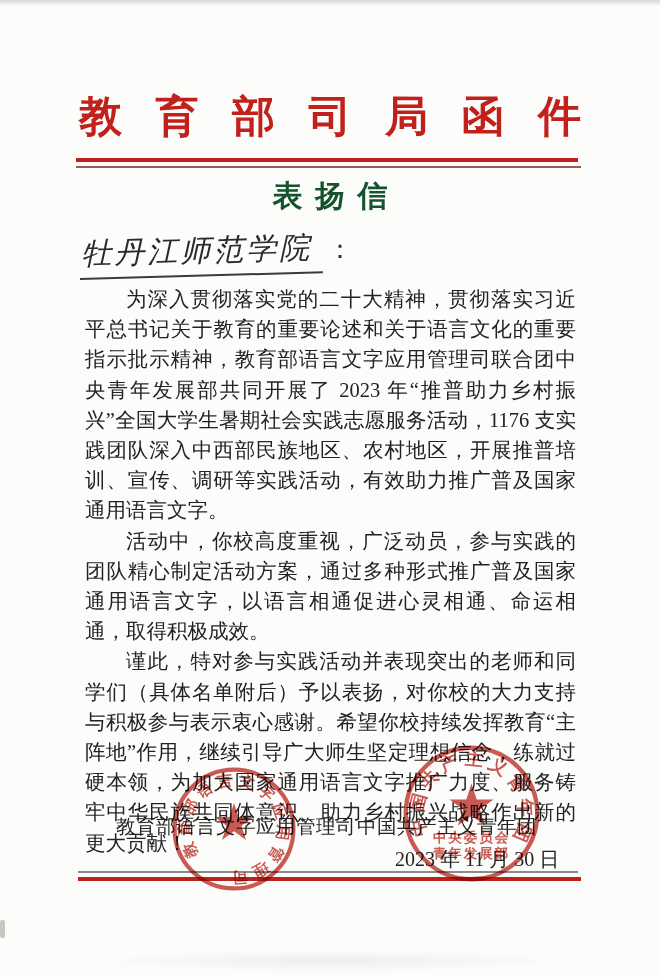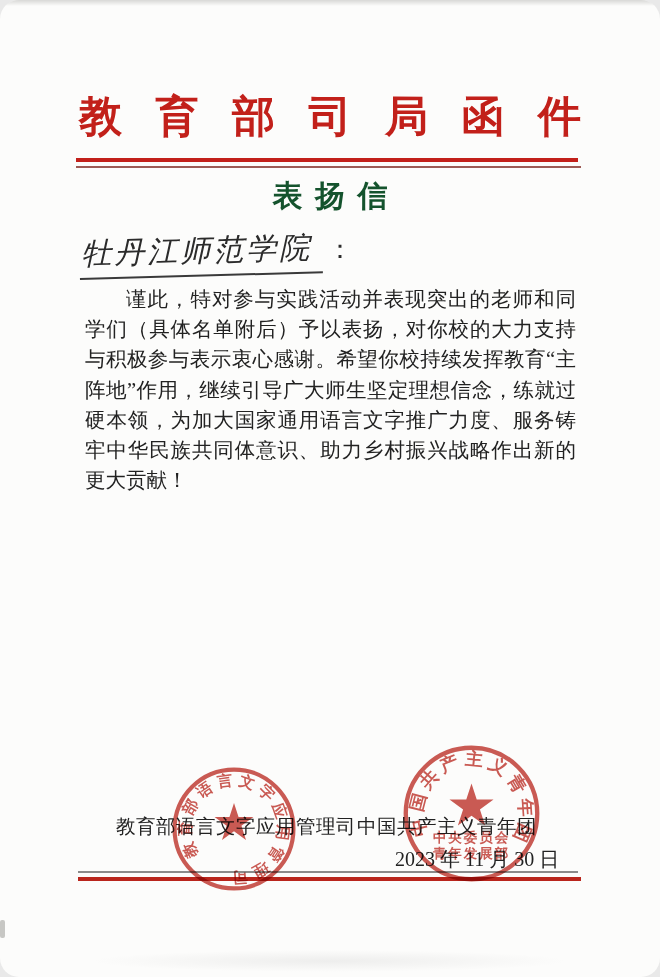--- a/index.html
+++ b/index.html
@@ -1,21 +1,20 @@
 <!DOCTYPE html>
 <html><head>
 <meta charset="utf-8">
 <style>
   html,body{margin:0;padding:0;background:#e9e9e9;}
   .page{
     position:relative;width:660px;height:977px;margin:0 auto;
     background:#fcfcfb;overflow:hidden;
     font-family:"Liberation Serif","DejaVu Serif",serif;
     color:#1f1f1f;
-    border-radius:19px;
   }
   .scan-top{position:absolute;top:0;left:0;width:660px;height:6px;
     background:linear-gradient(to bottom,#d8d8d6,rgba(255,255,255,0));}
   .scan-mark-left{position:absolute;left:0;top:920px;width:5px;height:18px;
     background:#b9b9b7;border-radius:2px;opacity:.8;}
   .scan-smudge-bottom{position:absolute;left:90px;top:950px;width:480px;height:22px;
     background:radial-gradient(ellipse at center,rgba(150,150,150,.14),rgba(255,255,255,0) 70%);}
 
   .doc-header{
     position:absolute;top:88px;left:0;width:660px;text-align:center;
@@ -70,20 +69,22 @@
   <div class="rule-red"></div>
   <div class="rule-thin"></div>
 
   <div class="letter-title">表扬信</div>
 
   <div class="recipient-row">
     <span class="recipient-name">牡丹江师范学院</span><span class="recipient-colon">：</span>
   </div>
 
   <div class="body-text">
+    <p>为深入贯彻落实党的二十大精神，贯彻落实习近平总书记关于教育的重要论述和关于语言文化的重要指示批示精神，教育部语言文字应用管理司联合团中央青年发展部共同开展了 2023 年“推普助力乡村振兴”全国大学生暑期社会实践志愿服务活动，1176 支实践团队深入中西部民族地区、农村地区，开展推普培训、宣传、调研等实践活动，有效助力推广普及国家通用语言文字。</p>
+    <p>活动中，你校高度重视，广泛动员，参与实践的团队精心制定活动方案，通过多种形式推广普及国家通用语言文字，以语言相通促进心灵相通、命运相通，取得积极成效。</p>
     <p>谨此，特对参与实践活动并表现突出的老师和同学们（具体名单附后）予以表扬，对你校的大力支持与积极参与表示衷心感谢。希望你校持续发挥教育“主阵地”作用，继续引导广大师生坚定理想信念，练就过硬本领，为加大国家通用语言文字推广力度、服务铸牢中华民族共同体意识、助力乡村振兴战略作出新的更大贡献！</p>
   </div>
 
   <div class="sign-left">教育部语言文字应用管理司</div>
   <div class="sign-right">中国共产主义青年团</div>
   <div class="date-line">2023 年 11 月 30 日</div>
 
   <div class="rule-bottom-gray"></div>
   <div class="rule-bottom-red"></div>
 

